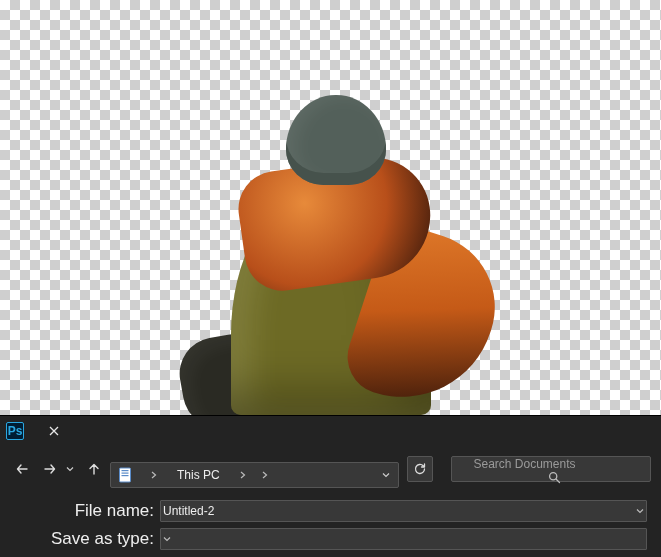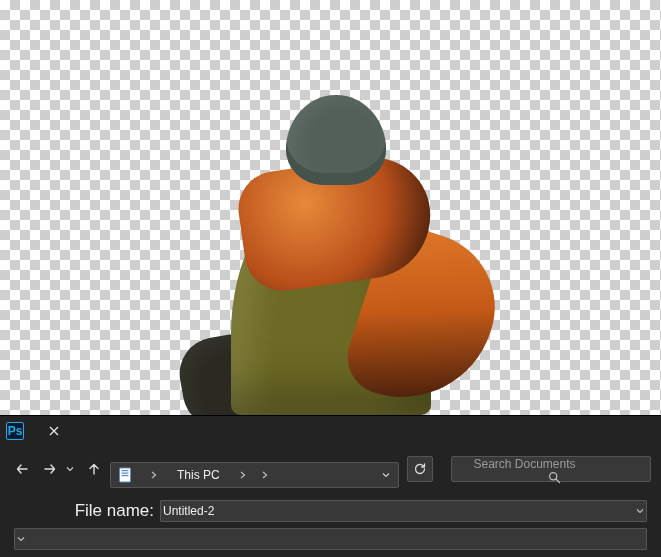--- a/index.html
+++ b/index.html
@@ -340,20 +340,21 @@
         <span class="value">Untitled-2</span>
         <span class="drop">
           <svg width="8" height="8" viewBox="0 0 8 8">
               <path d="M1 2.5 L4 5.5 L7 2.5" stroke="#bbb" stroke-width="1.2" fill="none"></path>
             </svg>
         </span>
       </div>
     </div>
 
     <div class="field-row">
+      <div class="field-label">Save as type:</div>
       <div class="combo">
         <span class="drop">
           <svg width="8" height="8" viewBox="0 0 8 8">
               <path d="M1 2.5 L4 5.5 L7 2.5" stroke="#bbb" stroke-width="1.2" fill="none"></path>
             </svg>
         </span>
       </div>
     </div>
   </div>
 

